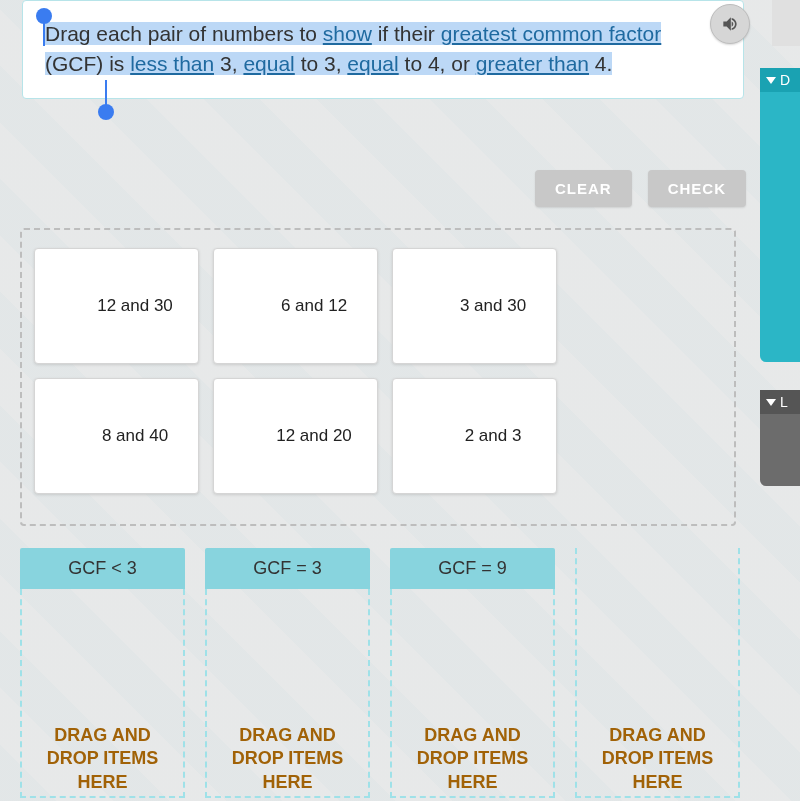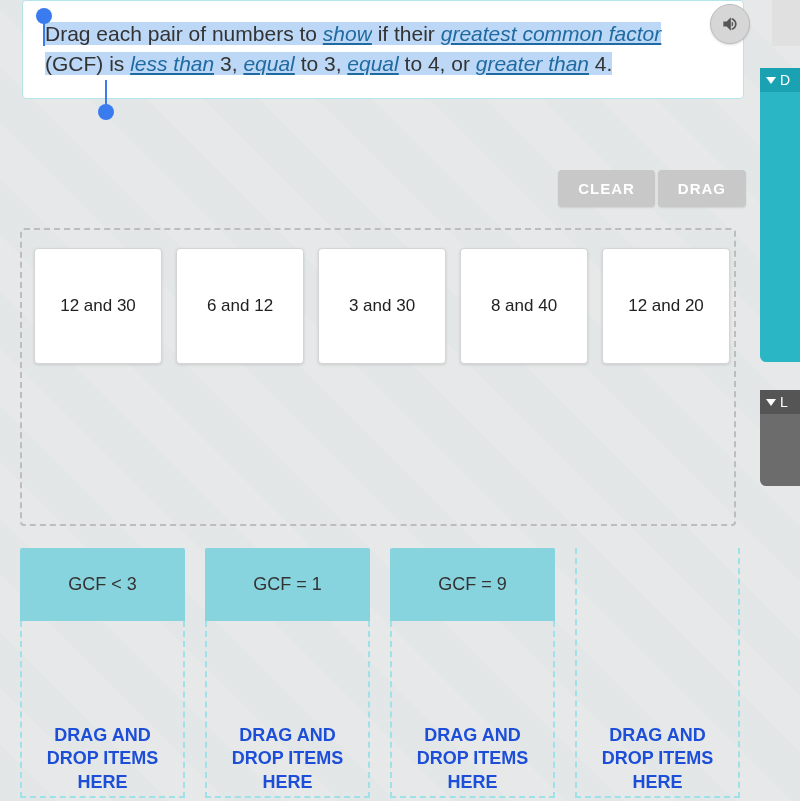--- a/index.html
+++ b/index.html
@@ -6,62 +6,63 @@
   .page{width:800px;height:801px;position:relative;overflow:hidden;background:#eaeaea;}
   .bg-noise{position:absolute;inset:0;background:
     repeating-linear-gradient(45deg,rgba(160,200,210,0.10) 0 40px,rgba(160,200,210,0.04) 40px 80px);
     z-index:0;}
   .prompt-card{
     position:absolute;left:22px;top:0;right:56px;
     background:#fff;border:1px solid #b7e4e9;border-radius:4px;
     padding:18px 20px 18px 22px;z-index:3;font-size:21px;line-height:1.45;color:#333;
   }
   .sel{background:#bcd8f6;}
-  .lk{color:#1f6aa0;text-decoration:underline;font-style:italic;}
+  .lk{color:#1f6aa0;text-decoration:underline;}
   .sel-handle{position:absolute;width:16px;height:16px;border-radius:50%;background:#3a7cf0;z-index:5;}
   .handle-bar{position:absolute;width:2px;background:#3a7cf0;z-index:5;}
   .audio-btn{
     position:absolute;top:4px;right:50px;width:38px;height:38px;border-radius:50%;
     background:#d6d6d6;border:1px solid #bdbdbd;display:flex;align-items:center;justify-content:center;
     z-index:6;box-shadow:0 1px 2px rgba(0,0,0,0.15);
   }
   .audio-btn svg{width:20px;height:20px;fill:#555;}
-  .btn-row{position:absolute;right:54px;top:170px;display:flex;gap:3px;z-index:3;}
+  .btn-row{position:absolute;right:54px;top:170px;display:flex;gap:16px;z-index:3;}
   .btn{
     background:#c8c8c8;color:#fff;font-weight:bold;font-size:15px;letter-spacing:1px;
     padding:10px 20px;border-radius:4px;border:none;min-width:84px;text-align:center;
     box-shadow:0 1px 2px rgba(0,0,0,0.1);
   }
   .cards-area{
     position:absolute;left:20px;top:228px;width:716px;height:298px;
     border:2px dashed #bdbdbd;border-radius:4px;z-index:3;
     padding:18px 0 0 12px;box-sizing:border-box;
   }
   .cards-grid{display:flex;flex-wrap:wrap;gap:14px;align-content:flex-start;}
   .num-card{
     width:126px;height:114px;background:#fff;border:1px solid #d5d5d5;border-radius:4px;
     display:flex;align-items:center;justify-content:center;font-size:17px;color:#222;
     box-shadow:0 1px 3px rgba(0,0,0,0.12);
     cursor:grab;
+    padding-left:37px;
   }
   .dropzones{
     position:absolute;left:20px;top:548px;width:720px;height:250px;
     display:flex;gap:20px;z-index:3;
   }
   .dz{
     flex:1;display:flex;flex-direction:column;align-items:stretch;
   }
   .dz-head{
-    background:#88d4de;color:#333;font-size:18px;text-align:center;padding:26px 0;
+    background:#88d4de;color:#333;font-size:18px;text-align:center;padding:10px 0;
     border-radius:2px 2px 0 0;
   }
   .dz-body{
     flex:1;border:2px dashed #9fe1e8;border-top:none;
     display:flex;align-items:flex-end;justify-content:center;text-align:center;
-    color:#1d4ed8;font-size:18px;font-weight:600;line-height:1.3;padding:0 10px 2px;
+    color:#a16207;font-size:18px;font-weight:600;line-height:1.3;padding:0 10px 2px;
   }
   
   .side-tabs{position:absolute;right:0;top:0;width:16px;height:801px;z-index:4;}
   .side-tabs .tab{position:absolute;right:0;width:40px;border-radius:6px 0 0 6px;display:flex;align-items:flex-start;padding:8px 4px;box-sizing:border-box;color:#fff;font-size:14px;}
   .top-gray{position:absolute;right:0;top:0;width:28px;height:46px;background:#e0e0e0;z-index:4;}
   .tab-teal{top:68px;height:294px;background:#2bb6c6;}
   .tab-teal-dark{position:absolute;right:0;top:68px;width:40px;height:24px;background:#1aa2b2;z-index:5;display:flex;align-items:center;padding-left:6px;color:#fff;font-size:14px;box-sizing:border-box;}
   .tab-gray{top:390px;height:96px;background:#6c6c6c;}
   .tab-gray-dark{position:absolute;right:0;top:390px;width:40px;height:24px;background:#555;z-index:5;display:flex;align-items:center;padding-left:6px;color:#fff;font-size:14px;box-sizing:border-box;}
   .tri{display:inline-block;width:0;height:0;border-left:5px solid transparent;border-right:5px solid transparent;border-top:7px solid #fff;margin-right:4px;vertical-align:middle;}
@@ -83,42 +84,43 @@
   <div class="handle-bar" style="left:105px;top:80px;height:26px;"></div>
 
   <div class="audio-btn">
     <svg viewBox="0 0 24 24">
         <path d="M4 9v6h4l5 5V4L8 9H4zm12 3a3.5 3.5 0 0 0-2-3.15v6.3A3.5 3.5 0 0 0 16 12zm-2-7.3v2.06A6 6 0 0 1 18 12a6 6 0 0 1-4 5.24v2.06A8 8 0 0 0 20 12a8 8 0 0 0-6-7.3z"></path>
       </svg>
   </div>
 
   <div class="btn-row">
     <button class="btn">CLEAR</button>
-    <button class="btn">DRAG</button>
+    <button class="btn">CHECK</button>
   </div>
 
   <div class="cards-area">
     <div class="cards-grid" id="cards-grid">
     <div class="num-card">12 and 30</div>
         <div class="num-card">6 and 12</div>
         <div class="num-card">3 and 30</div>
         <div class="num-card">8 and 40</div>
         <div class="num-card">12 and 20</div>
+        <div class="num-card">2 and 3</div>
       </div>
   </div>
 
   <div class="dropzones" id="dropzones">
   <div class="dz">
         <div class="dz-head">GCF &lt; 3</div>
         <div class="dz-body">
           <div>DRAG AND DROP ITEMS HERE</div>
         </div>
       </div>
       <div class="dz">
-        <div class="dz-head">GCF = 1</div>
+        <div class="dz-head">GCF = 3</div>
         <div class="dz-body">
           <div>DRAG AND DROP ITEMS HERE</div>
         </div>
       </div>
       <div class="dz">
         <div class="dz-head">GCF = 9</div>
         <div class="dz-body">
           <div>DRAG AND DROP ITEMS HERE</div>
         </div>
       </div>

